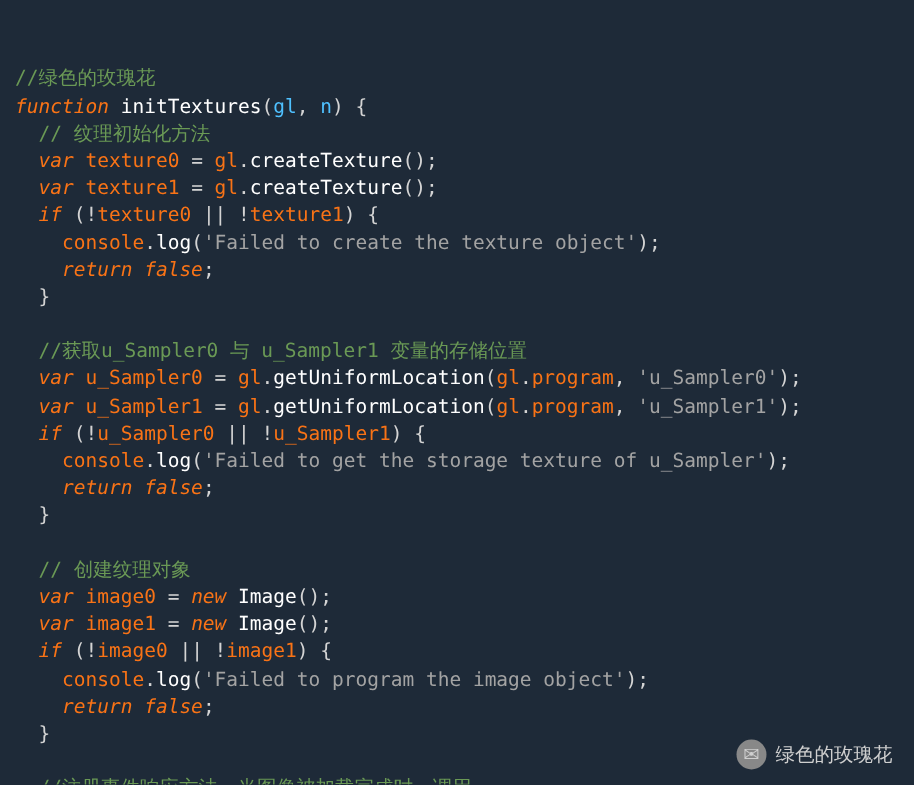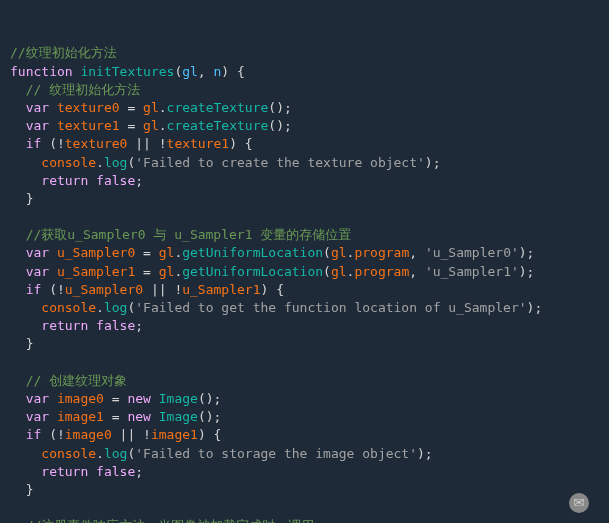--- a/index.html
+++ b/index.html
@@ -1,51 +1,51 @@
 <!DOCTYPE html>
 <html><head>
 <meta charset="utf-8">
 <style>
 body{margin:0;background:#1e2a38;font-family:Consolas,Menlo,monospace;font-size:13px;line-height:1.4;color:#d4d4d4;padding:8px 10px;white-space:pre;overflow:hidden;width:609px;height:523px;box-sizing:border-box;position:relative}
-.cm{color:#6a9955}.kw{color:#f0abfc;}.fn{color:#14b8a6}.id{color:#f97316}.pr{color:#4fc1ff}.st{color:#a3a3a3}.op{color:#d4d4d4}.pn{color:#d4d4d4}
+.cm{color:#6a9955}.kw{color:#f97316;font-style:italic}.fn{color:#ffffff}.id{color:#f97316}.pr{color:#4fc1ff}.st{color:#a3a3a3}.op{color:#d4d4d4}.pn{color:#d4d4d4}
 .watermark{position:absolute;bottom:10px;right:14px;display:flex;align-items:center;color:#cfcfcf;font-family:sans-serif;font-size:13px}
 .watermark .ico{width:20px;height:20px;border-radius:50%;background:#888;margin-right:6px;display:flex;align-items:center;justify-content:center;font-size:13px}
 </style>
 </head>
 <body>
 
-<div><span class="cm">//纹理初始化方法</span>
+<div><span class="cm">//绿色的玫瑰花</span>
 <span class="kw">function</span> <span class="fn">initTextures</span><span class="pn">(</span><span class="pr">gl</span><span class="pn">, </span><span class="pr">n</span><span class="pn">) {</span>
   <span class="cm">// 纹理初始化方法</span>
   <span class="kw">var</span> <span class="id">texture0</span> <span class="op">=</span> <span class="id">gl</span><span class="pn">.</span><span class="fn">createTexture</span><span class="pn">();</span>
   <span class="kw">var</span> <span class="id">texture1</span> <span class="op">=</span> <span class="id">gl</span><span class="pn">.</span><span class="fn">createTexture</span><span class="pn">();</span>
   <span class="kw">if</span> <span class="pn">(!</span><span class="id">texture0</span> <span class="op">||</span> <span class="pn">!</span><span class="id">texture1</span><span class="pn">) {</span>
     <span class="id">console</span><span class="pn">.</span><span class="fn">log</span><span class="pn">(</span><span class="st">'Failed to create the texture object'</span><span class="pn">);</span>
     <span class="kw">return</span> <span class="kw">false</span><span class="pn">;</span>
   <span class="pn">}</span>
 
   <span class="cm">//获取u_Sampler0 与 u_Sampler1 变量的存储位置</span>
   <span class="kw">var</span> <span class="id">u_Sampler0</span> <span class="op">=</span> <span class="id">gl</span><span class="pn">.</span><span class="fn">getUniformLocation</span><span class="pn">(</span><span class="id">gl</span><span class="pn">.</span><span class="id">program</span><span class="pn">, </span><span class="st">'u_Sampler0'</span><span class="pn">);</span>
   <span class="kw">var</span> <span class="id">u_Sampler1</span> <span class="op">=</span> <span class="id">gl</span><span class="pn">.</span><span class="fn">getUniformLocation</span><span class="pn">(</span><span class="id">gl</span><span class="pn">.</span><span class="id">program</span><span class="pn">, </span><span class="st">'u_Sampler1'</span><span class="pn">);</span>
   <span class="kw">if</span> <span class="pn">(!</span><span class="id">u_Sampler0</span> <span class="op">||</span> <span class="pn">!</span><span class="id">u_Sampler1</span><span class="pn">) {</span>
-    <span class="id">console</span><span class="pn">.</span><span class="fn">log</span><span class="pn">(</span><span class="st">'Failed to get the function location of u_Sampler'</span><span class="pn">);</span>
+    <span class="id">console</span><span class="pn">.</span><span class="fn">log</span><span class="pn">(</span><span class="st">'Failed to get the storage texture of u_Sampler'</span><span class="pn">);</span>
     <span class="kw">return</span> <span class="kw">false</span><span class="pn">;</span>
   <span class="pn">}</span>
 
   <span class="cm">// 创建纹理对象</span>
   <span class="kw">var</span> <span class="id">image0</span> <span class="op">=</span> <span class="kw">new</span> <span class="fn">Image</span><span class="pn">();</span>
   <span class="kw">var</span> <span class="id">image1</span> <span class="op">=</span> <span class="kw">new</span> <span class="fn">Image</span><span class="pn">();</span>
   <span class="kw">if</span> <span class="pn">(!</span><span class="id">image0</span> <span class="op">||</span> <span class="pn">!</span><span class="id">image1</span><span class="pn">) {</span>
-    <span class="id">console</span><span class="pn">.</span><span class="fn">log</span><span class="pn">(</span><span class="st">'Failed to storage the image object'</span><span class="pn">);</span>
+    <span class="id">console</span><span class="pn">.</span><span class="fn">log</span><span class="pn">(</span><span class="st">'Failed to program the image object'</span><span class="pn">);</span>
     <span class="kw">return</span> <span class="kw">false</span><span class="pn">;</span>
   <span class="pn">}</span>
 
   <span class="cm">//注册事件响应方法，当图像被加载完成时，调用</span>
     
     
   
     
     
 
    
 </div>
-<div class="watermark"><span class="ico">✉</span></div>
+<div class="watermark"><span class="ico">✉</span><span>绿色的玫瑰花</span></div>
 
 
 </body></html>

